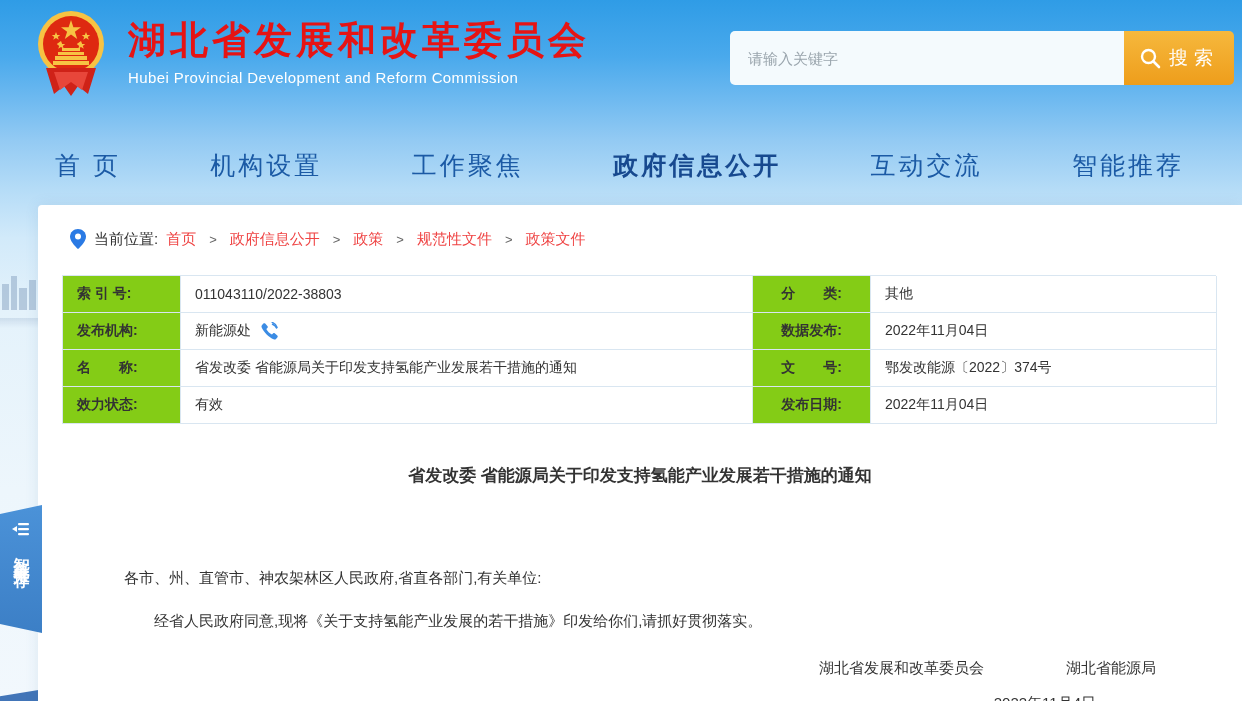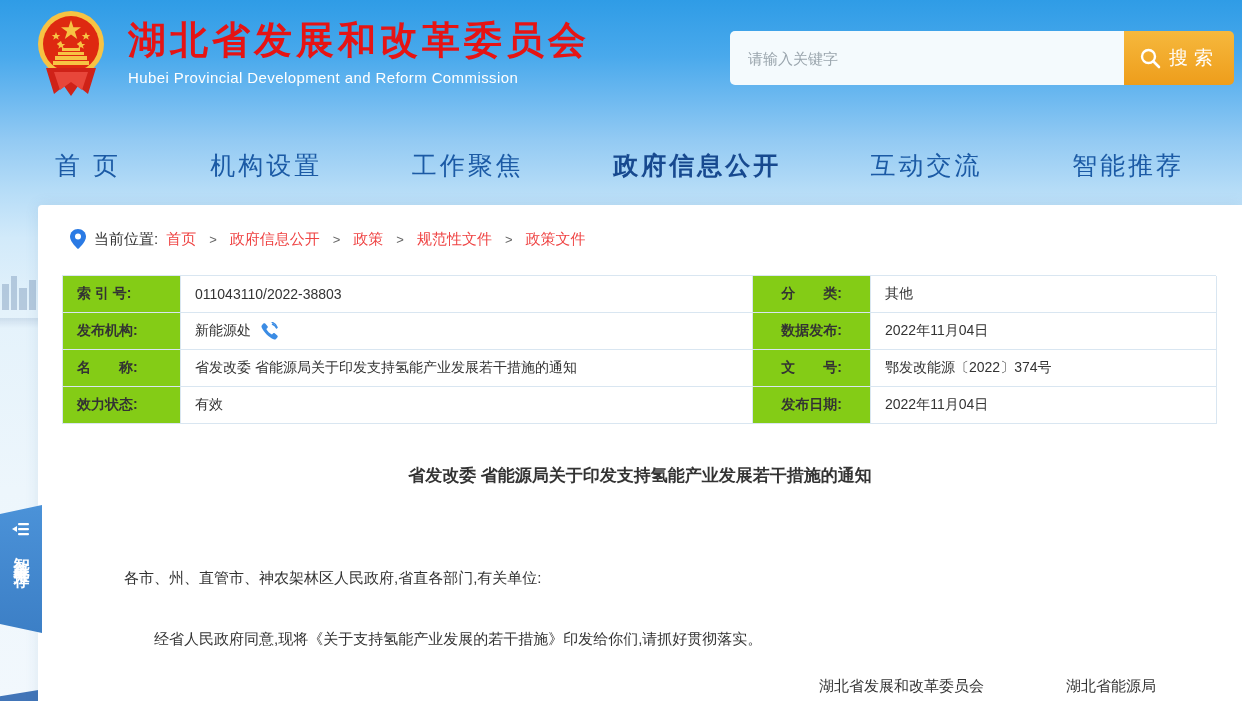--- a/index.html
+++ b/index.html
@@ -73,21 +73,21 @@
   .cell.label.right { justify-content: center; padding: 0 6px; }
   .phone-ic { margin-left: 10px; cursor: pointer; }
 
   
   .article-title {
     margin-top: 40px; text-align: center;
     font-size: 17px; font-weight: 700; color: #333;
   }
   .article-body { padding: 0 86px; font-size: 15px; color: #333; }
   .para1 { margin-top: 82px; }
-  .para2 { margin-top: 42px; text-indent: 2em; }
+  .para2 { margin-top: 24px; text-indent: 2em; }
   .sign-row {
     margin-top: 28px; display: flex; justify-content: flex-end;
     gap: 82px; padding-right: 0;
   }
   .sign-date { margin-top: 16px; text-align: right; padding-right: 60px; }
 
   
   .side-badge {
     position: absolute; left: 0; top: 505px; width: 42px; height: 128px;
     background: linear-gradient(180deg, #4b92d8 0%, #3c7fc6 100%);

